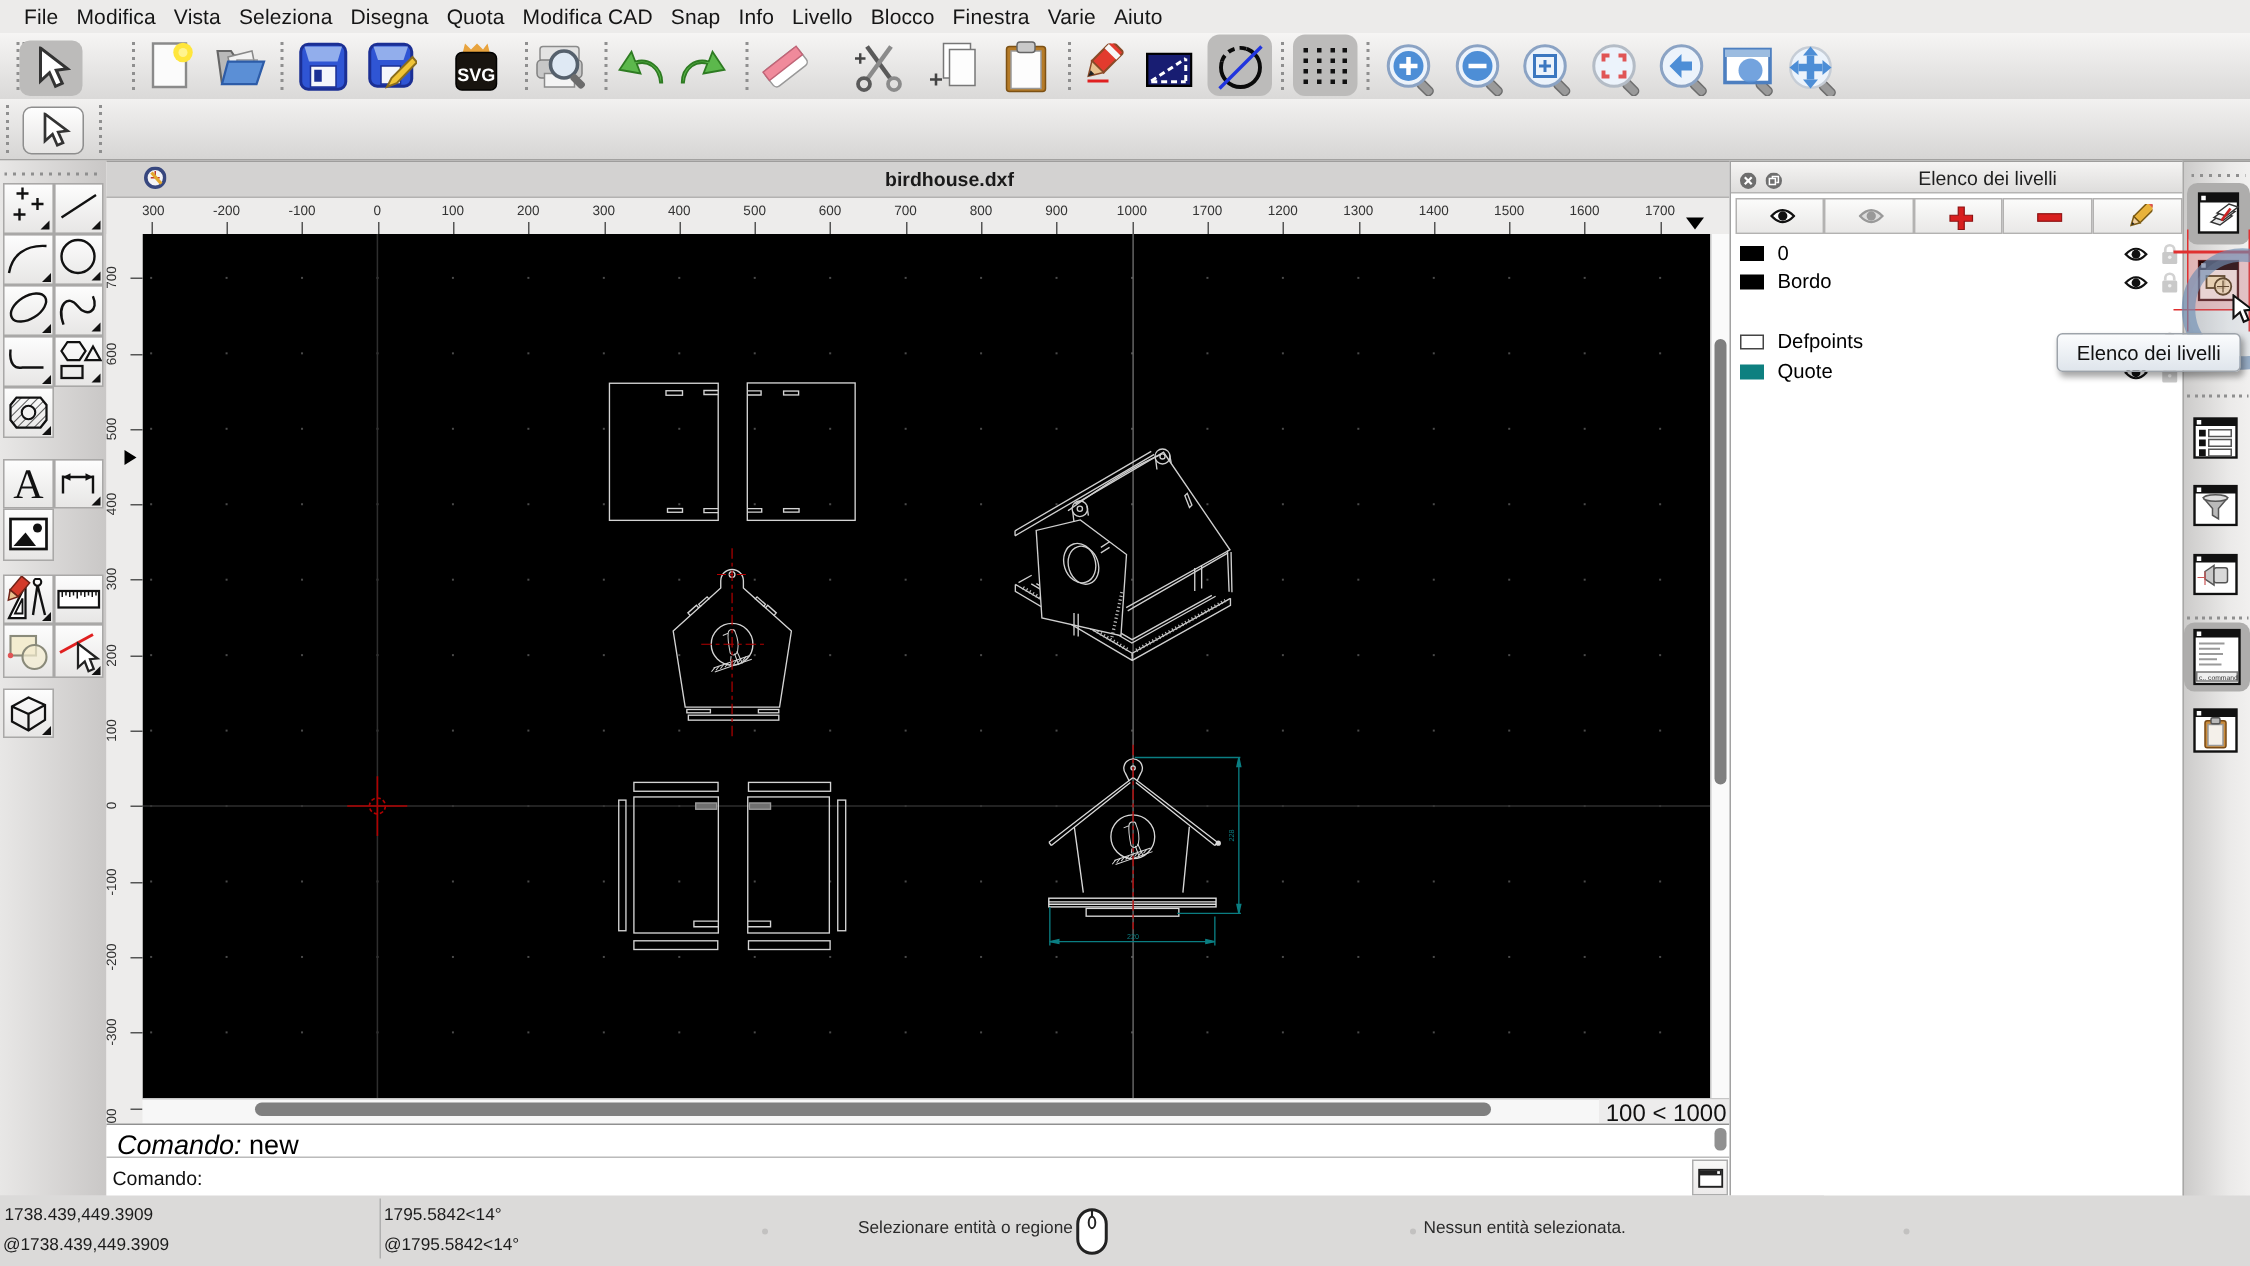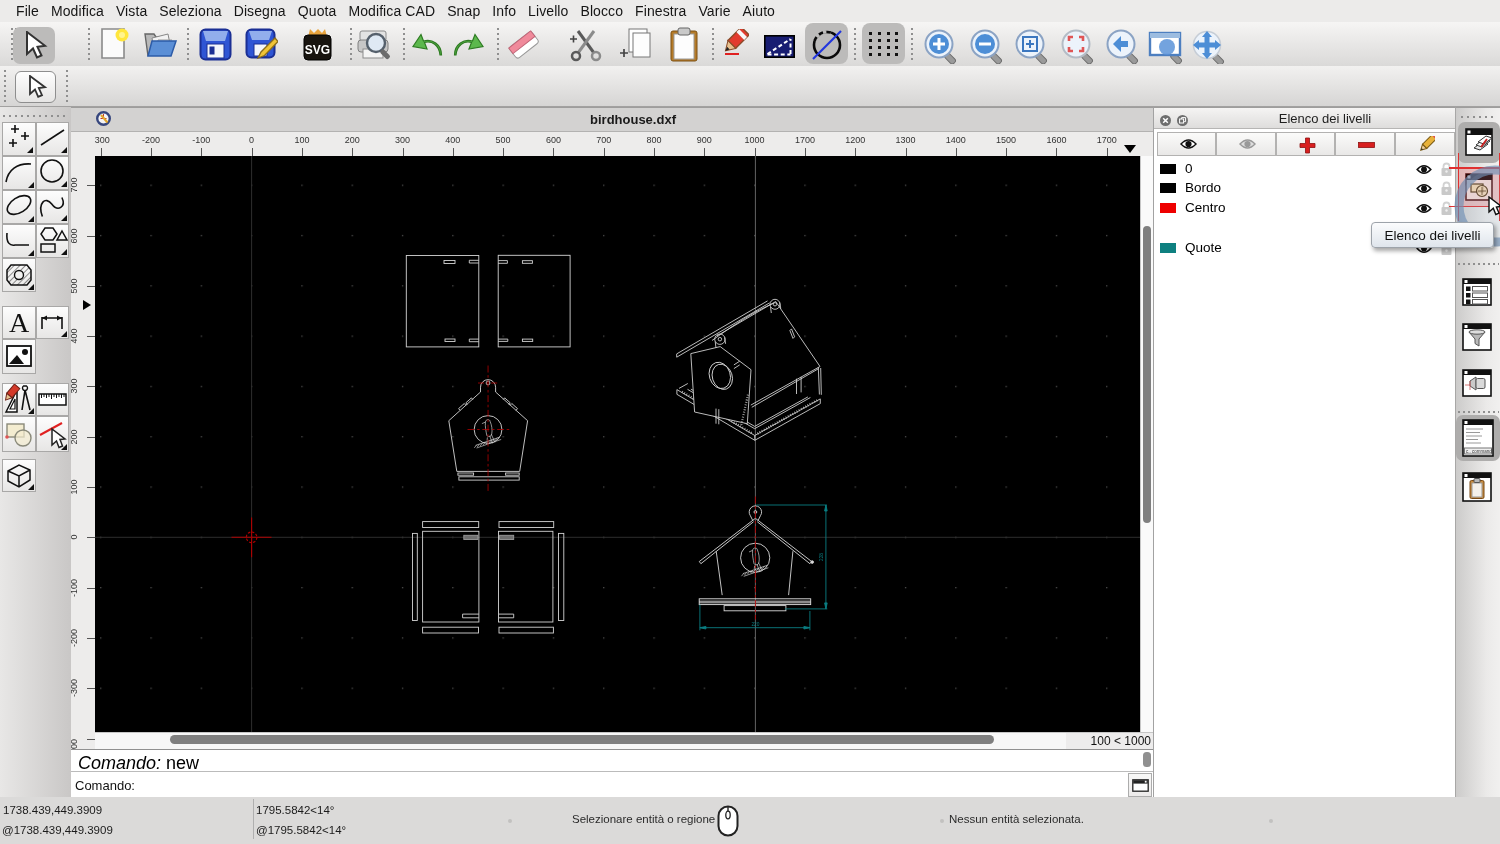--- a/index.html
+++ b/index.html
@@ -19,21 +19,21 @@
 .pbtn{position:absolute;background:linear-gradient(#fdfdfd,#e7e6e5);border:1px solid #a9a8a7}
 
 #mdi{left:71px;top:107px;width:1082px;height:690px;background:#edeceb;border-top:1px solid #9e9d9c}
 #mdititle{position:absolute;left:0;top:0;width:1082px;height:24px;background:#d3d2d1;border-bottom:1px solid #b3b2b1}
 #hruler{position:absolute;left:24px;top:24px;width:1058px;height:24px;background:#edeceb;overflow:hidden}
 #vruler{position:absolute;left:0;top:48px;width:24px;height:593px;background:#edeceb}
 .rlab{position:absolute;font-size:9px;color:#333}
 .rtick{position:absolute;background:#555}
 #vsb{position:absolute;left:1069px;top:48px;width:13px;height:576px;background:#fafafa;border-left:1px solid #c6c6c6}
 #hsbrow{position:absolute;left:24px;top:624px;width:1058px;height:17px;background:#f7f7f7;border-top:1px solid #c6c6c6}
-#gridlab{position:absolute;left:971px;top:0px;width:87px;height:17px;background:#edecec;font-size:12px;color:#111;text-align:right;padding:1px 2px 0 0}
+#gridlab{position:absolute;left:971px;top:0px;width:87px;height:17px;background:#edecec;font-size:16px;color:#111;text-align:right;padding:1px 2px 0 0}
 #cmdhist{position:absolute;left:0;top:641px;width:1082px;height:22px;background:#fff;border-top:1px solid #909090;font-size:18px;color:#000000}
 #cmdinput{position:absolute;left:0;top:663px;width:1082px;height:27px;background:#fff;border-top:1px solid #bbb;font-size:13px;color:#111}
 
 #rpanel{left:1153px;top:107px;width:302px;height:690px;background:#fff;border-left:1px solid #a2a2a2;border-top:1px solid #9e9d9c}
 #rptitle{position:absolute;left:0;top:0;width:301px;height:21px;background:linear-gradient(#f5f4f3,#dedddc);border-bottom:1px solid #b6b5b4}
 .lrow{position:absolute;left:0;width:301px;height:20px;font-size:13.5px;color:#000}
 .swatch{position:absolute;left:6px;top:5px;width:16px;height:10px}
 .lbtn{position:absolute;top:24px;height:24px;background:linear-gradient(#fbfbfa,#e9e8e7);border:1px solid #b3b2b1}
 
 #rdock{left:1455px;top:107px;width:45px;height:690px;background:linear-gradient(90deg,#cccbca,#ebeae9 70%,#f1f0ef);border-top:1px solid #9e9d9c;border-left:1px solid #a8a7a6}
@@ -628,23 +628,23 @@
         <svg style="position:absolute;left:262px;top:5px" width="16" height="11" viewBox="0 0 17 12">
           <path d="M1 6 Q8.5 -2 16 6 Q8.5 14 1 6 Z" fill="#fff" stroke="#111" stroke-width="1.6"></path>
           <circle cx="8.5" cy="6" r="3.2" fill="#111"></circle>
         </svg>
         <svg style="position:absolute;left:286px;top:3px" width="13" height="15" viewBox="0 0 13 15">
           <path d="M3.5 6 V4.5 a3 3 0 0 1 6 0 V6" fill="none" stroke="#d2d2d2" stroke-width="1.8"></path>
           <rect x="1.5" y="6" width="10" height="8" rx="1" fill="#c9c9c9"></rect>
           <circle cx="6.5" cy="9.5" r="1.2" fill="#efefef"></circle>
         </svg>
       </div>
-      <div class="lrow" style="top:90.3px">
-        <div class="swatch" style="background:#ee0000"></div>
-        <div style="position:absolute;left:31px;top:2px">Centro</div>
+      <div class="lrow" style="top:110.2px">
+        <div class="swatch" style="background:#fff;border:1px solid #444"></div>
+        <div style="position:absolute;left:31px;top:2px">Defpoints</div>
         <svg style="position:absolute;left:262px;top:5px" width="16" height="11" viewBox="0 0 17 12">
           <path d="M1 6 Q8.5 -2 16 6 Q8.5 14 1 6 Z" fill="#fff" stroke="#111" stroke-width="1.6"></path>
           <circle cx="8.5" cy="6" r="3.2" fill="#111"></circle>
         </svg>
         <svg style="position:absolute;left:286px;top:3px" width="13" height="15" viewBox="0 0 13 15">
           <path d="M3.5 6 V4.5 a3 3 0 0 1 6 0 V6" fill="none" stroke="#d2d2d2" stroke-width="1.8"></path>
           <rect x="1.5" y="6" width="10" height="8" rx="1" fill="#c9c9c9"></rect>
           <circle cx="6.5" cy="9.5" r="1.2" fill="#efefef"></circle>
         </svg>
       </div>

